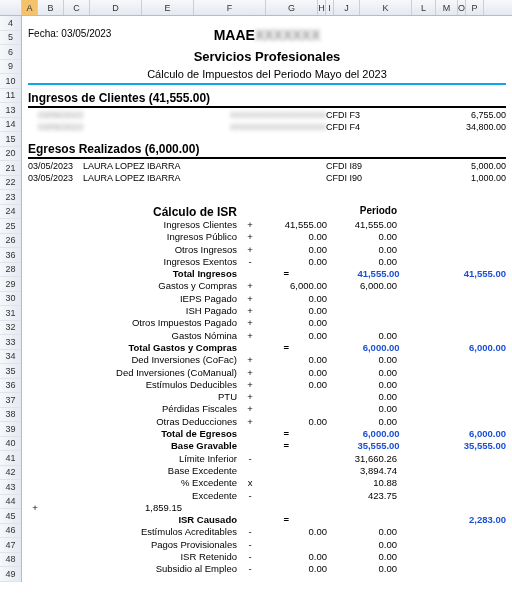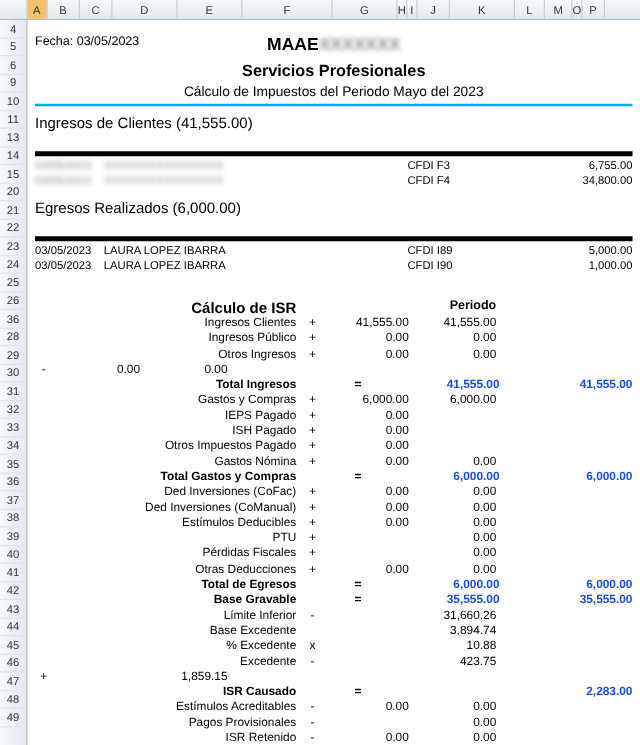--- a/index.html
+++ b/index.html
@@ -46,40 +46,41 @@
     flex: 1;
     padding: 0 6px 4px 6px;
     position: relative;
   }
   .top-blank { height: 10px; }
   .fecha { font-size: 10px; margin-top: 2px; }
   .title1 { text-align: center; font-weight: bold; font-size: 14px; margin-top: -12px; }
   .title2 { text-align: center; font-weight: bold; font-size: 13px; margin-top: 6px; }
   .title3 { text-align: center; font-size: 11px; margin-top: 4px; border-bottom: 2px solid #0ea5e9; padding-bottom: 3px;}
   .section-h {
-    font-weight: normal;
+    font-weight: bold;
     font-size: 12px;
     margin-top: 6px;
-    border-bottom: 4px solid #000000;
-    padding-bottom: 16px;
+    border-bottom: 2px solid #000000;
+    padding-bottom: 1px;
   }
   .tx-row {
     display: flex;
     font-size: 9px;
     margin-top: 2px;
     align-items: center;
   }
   .tx-date { width: 55px; }
   .tx-name { flex: 1; }
   .tx-cfdi { width: 120px; }
   .tx-amt  { width: 60px; text-align: right; }
   .blur {
     color: transparent;
     text-shadow: 0 0 4px rgba(0,0,0,0.45);
     user-select: none;
+    text-align: right;
   }
   .c-label { width: 215px; text-align: right; padding-right: 6px; }
   .c-op    { width: 14px; text-align: center; }
   .c-col1  { width: 70px; text-align: right; }
   .c-col2  { width: 70px; text-align: right; }
   .calc-row {
     display: flex;
     font-size: 9.5px;
     line-height: 12.3px;
   }
@@ -213,20 +214,21 @@
           <div class="c-col1 ">0.00</div>
           <div class="c-col2 ">0.00</div>
         </div>
         <div class="calc-row">
           <div class="c-label">Otros Ingresos</div>
           <div class="c-op">+</div>
           <div class="c-col1 ">0.00</div>
           <div class="c-col2 ">0.00</div>
         </div>
         <div class="calc-row">
+          <div class="c-label">Ingresos Exentos</div>
           <div class="c-op">-</div>
           <div class="c-col1 ">0.00</div>
           <div class="c-col2 ">0.00</div>
         </div>
         <div class="calc-row bold">
           <div class="c-label">Total Ingresos</div>
           <div class="c-op">=</div>
           <div class="c-col1 blue">41,555.00</div>
           <div class="c-col2 blue">41,555.00</div>
         </div>

